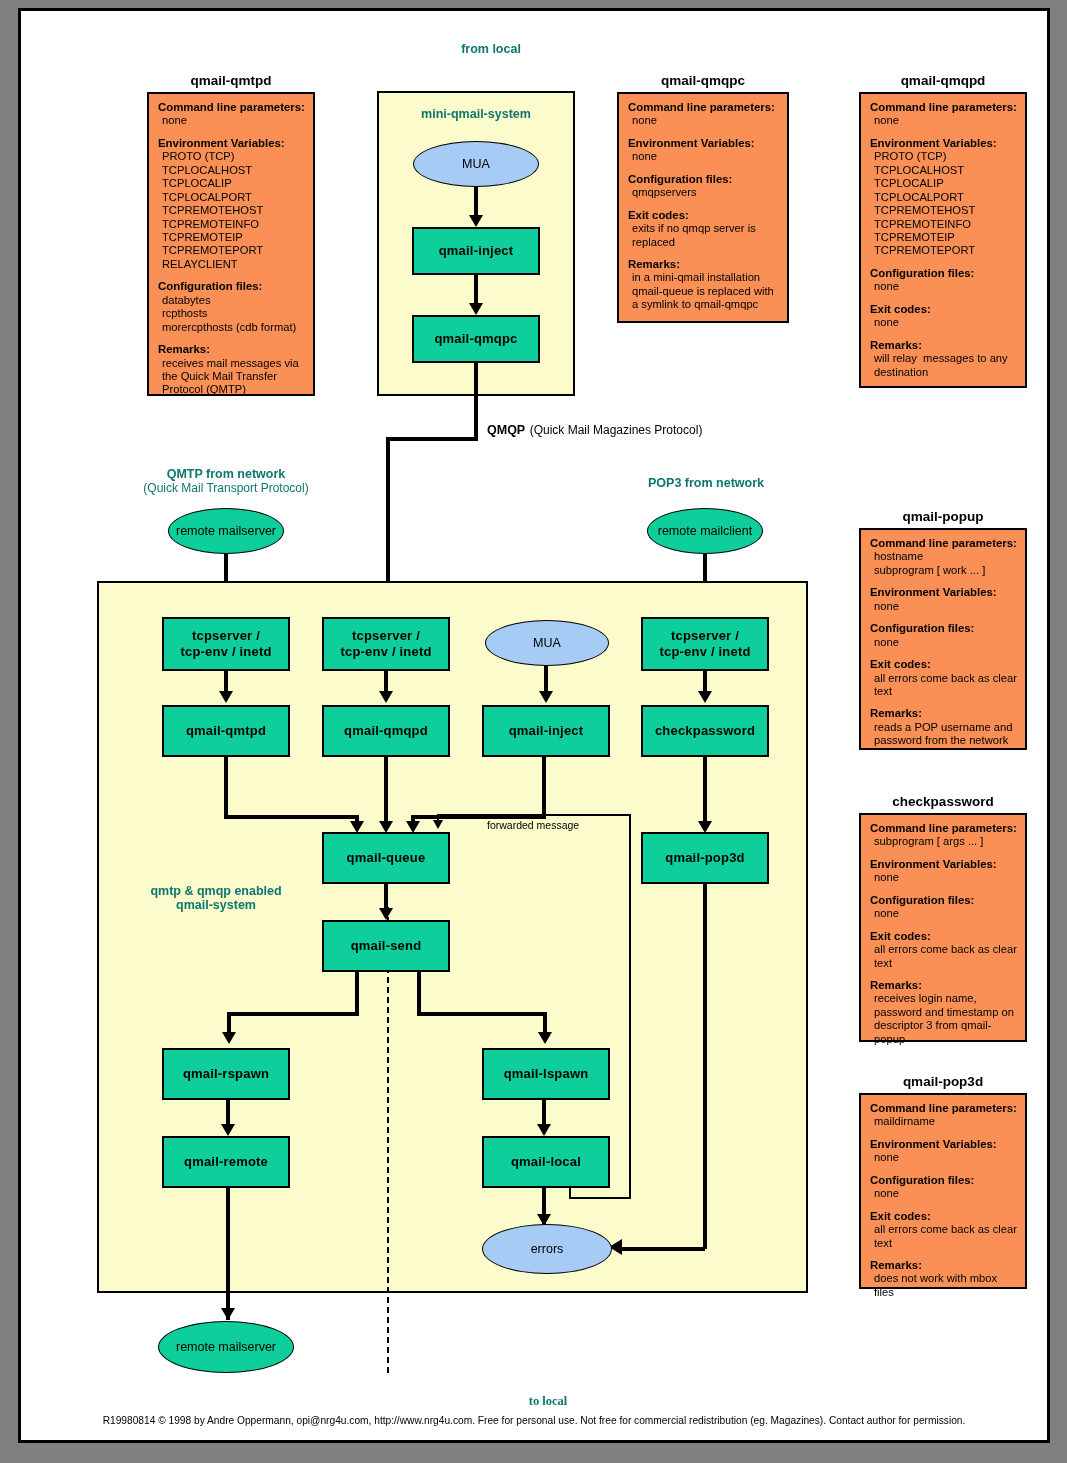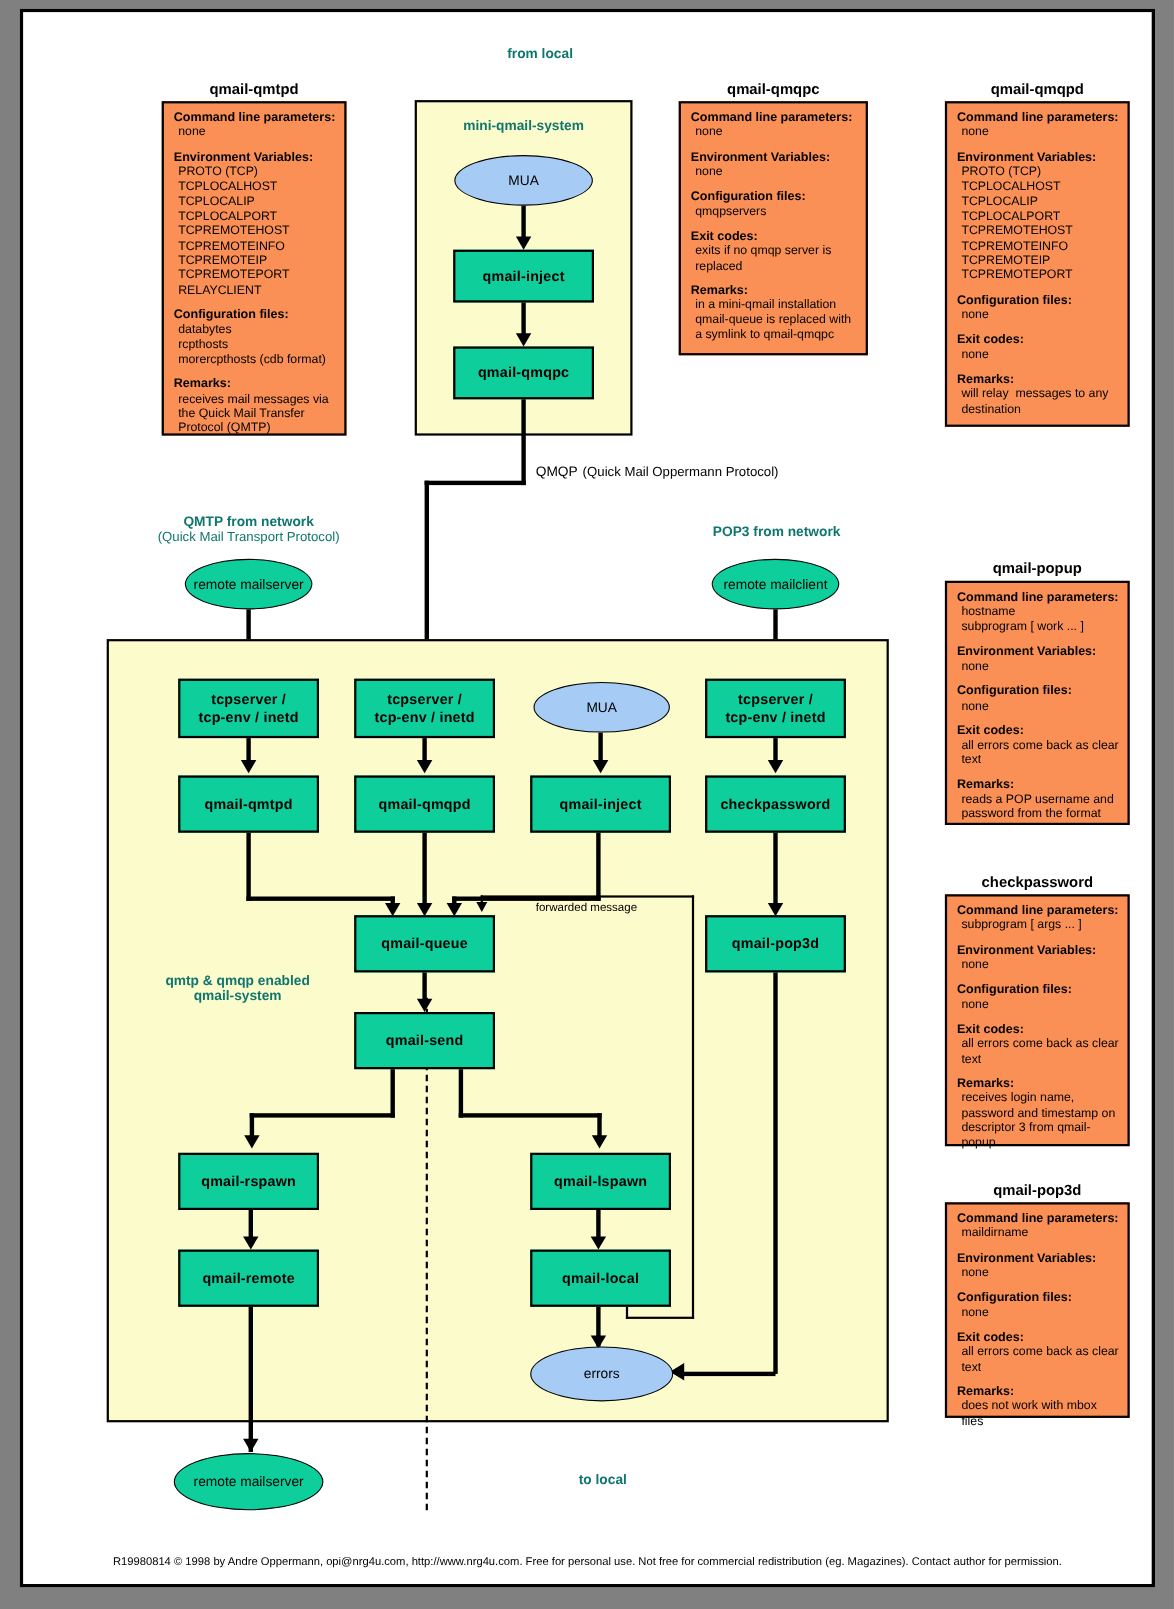--- a/index.html
+++ b/index.html
@@ -88,21 +88,21 @@
     border-right:5px solid transparent;
     border-top:9px solid #000;
   }
   .arrowleft{
     width:0;height:0;
     border-top:8px solid transparent;
     border-bottom:8px solid transparent;
     border-right:13px solid #000;
   }
   .lbl{font-size:12px;color:#000;}
-  .lblb{font-size:12.5px;color:#000;font-weight:normal;}
+  .lblb{font-size:12.5px;color:#000;font-weight:bold;}
   .small{font-size:10.5px;color:#000;}
   #footer{
     position:absolute;left:0;right:0;top:1404px;
     text-align:center;font-size:10.2px;color:#000;
   }
 </style>
 </head>
 <body>
 
 <div id="page">
@@ -124,21 +124,21 @@
 
     <div class="abs proc" style="left:391px;top:304px;width:128px;height:48px;">qmail-qmqpc</div>
 
     <div class="abs vline" style="left:453px;top:352px;height:78px;"></div>
     <div class="abs hline" style="left:365px;top:426px;width:92px;"></div>
     <div class="abs vline" style="left:365px;top:426px;height:176px;"></div>
     <div class="abs arrowdown" style="left:360px;top:594px;"></div>
 
     <div class="abs" style="left:466px;top:409px;">
       <span class="lblb">QMQP</span>
-      <span class="lbl">(Quick Mail Oppermann Protocol)</span>
+      <span class="lbl">(Quick Mail Magazines Protocol)</span>
     </div>
 
     <div class="abs" style="left:126px;top:62px;width:168px;">
       <div class="boxtitle">qmail-qmtpd</div>
       <div class="infobox" style="margin-top:4px;height:304px;">
         <div class="hd">Command line parameters:</div>
         <div class="ln">none</div>
         <div class="hd">Environment Variables:</div>
         <div class="ln">PROTO (TCP)
 TCPLOCALHOST
@@ -305,38 +305,38 @@
     <div class="abs proc" style="left:461px;top:1125px;width:128px;height:52px;">qmail-local</div>
 
     <div class="abs vline" style="left:521px;top:1177px;height:36px;"></div>
     <div class="abs arrowdown" style="left:516px;top:1203px;"></div>
     <div class="abs ell blue" style="left:461px;top:1213px;width:130px;height:50px;">errors</div>
 
     <div class="abs vline" style="left:205px;top:1177px;height:132px;"></div>
     <div class="abs arrowdown" style="left:200px;top:1297px;"></div>
     <div class="abs ell green" style="left:137px;top:1310px;width:136px;height:52px;">remote mailserver</div>
 
-    <div class="abs cap" style="left:460px;top:1327px;width:134px;">to local</div>
+    <div class="abs cap" style="left:460px;top:1383px;width:134px;font-family:Liberation Serif, serif;">to local</div>
 
     <div class="abs" style="left:838px;top:498px;width:168px;">
       <div class="boxtitle">qmail-popup</div>
       <div class="infobox" style="margin-top:4px;height:222px;">
         <div class="hd">Command line parameters:</div>
         <div class="ln">hostname
 subprogram [ work ... ]</div>
         <div class="hd">Environment Variables:</div>
         <div class="ln">none</div>
         <div class="hd">Configuration files:</div>
         <div class="ln">none</div>
         <div class="hd">Exit codes:</div>
         <div class="ln">all errors come back as clear
 text</div>
         <div class="hd">Remarks:</div>
         <div class="ln">reads a POP username and
-password from the format</div>
+password from the network</div>
       </div>
     </div>
 
     <div class="abs" style="left:838px;top:783px;width:168px;">
       <div class="boxtitle">checkpassword</div>
       <div class="infobox" style="margin-top:4px;height:229px;">
         <div class="hd">Command line parameters:</div>
         <div class="ln">subprogram [ args ... ]</div>
         <div class="hd">Environment Variables:</div>
         <div class="ln">none</div>

